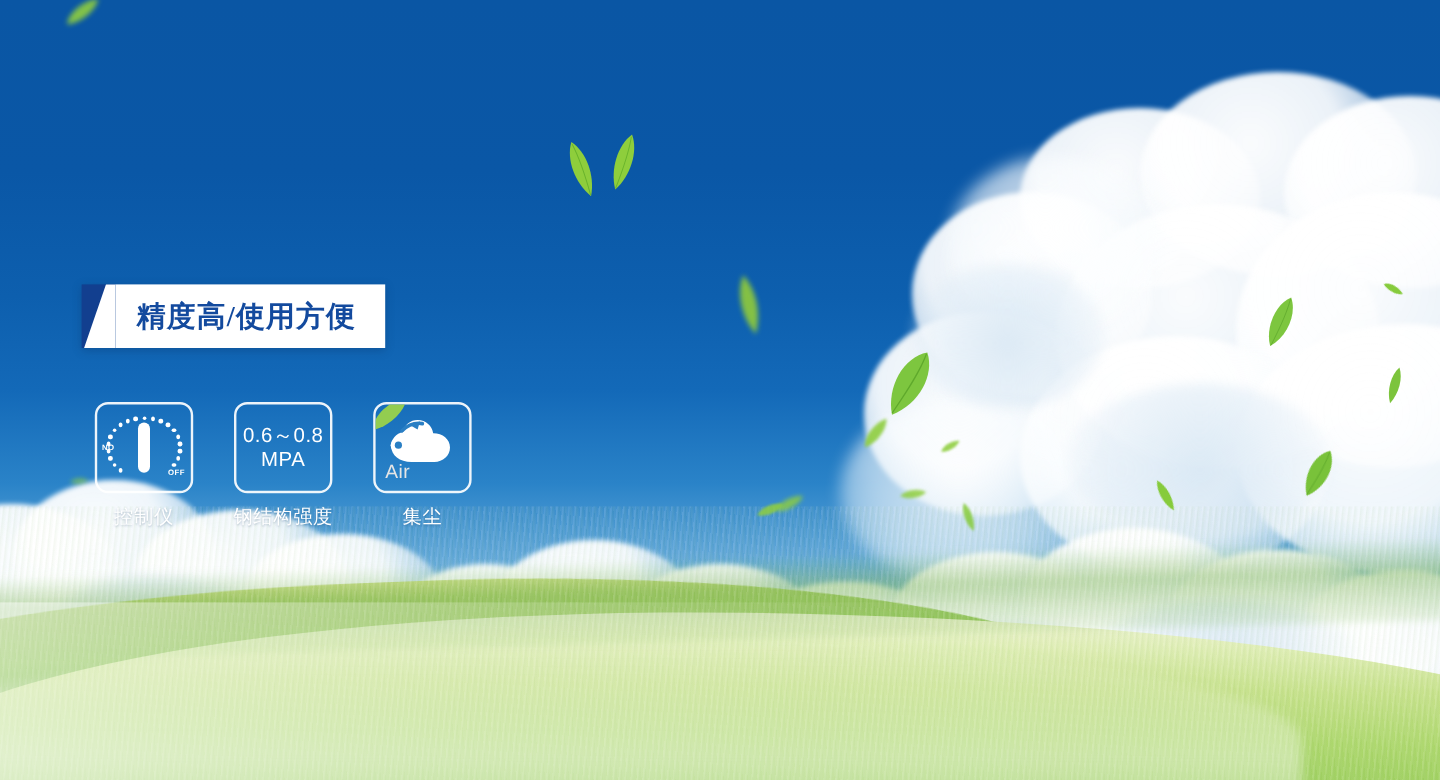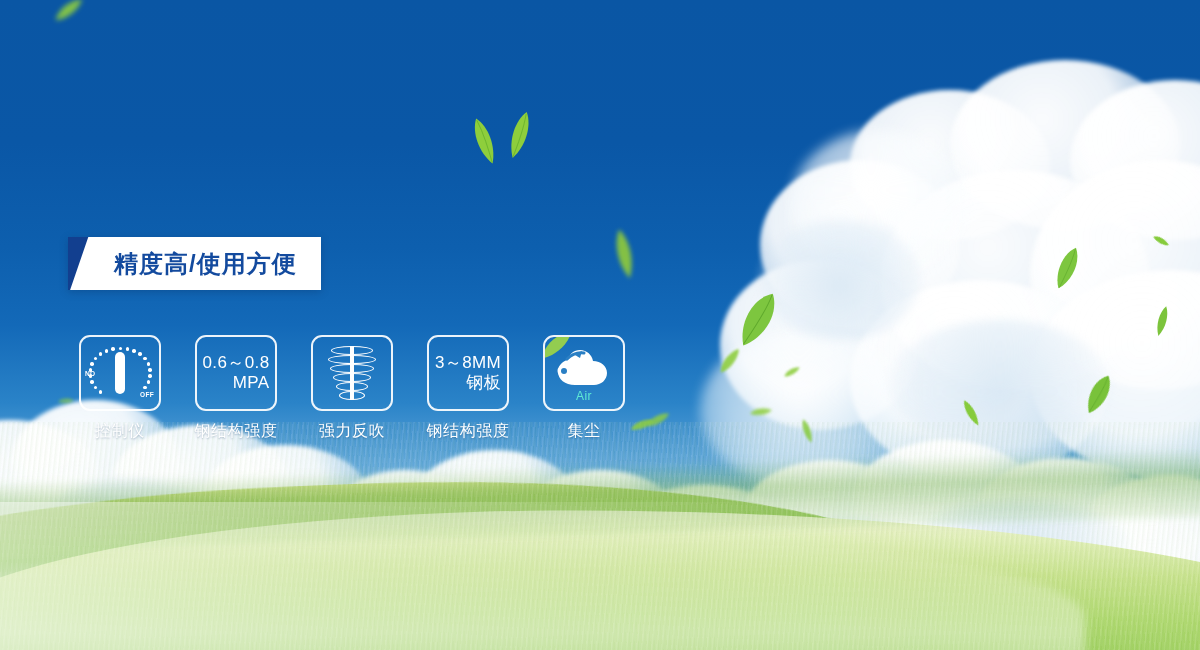--- a/index.html
+++ b/index.html
@@ -276,20 +276,21 @@
   }
   .subbar-right {
     background: #ffffff;
     color: #134a9e;
     display: flex;
     align-items: center;
     padding: 0 24px 0 18px;
     font-size: 24px;
     letter-spacing: 1px;
     font-weight: 700;
+    font-family: Liberation Serif, serif;
   }
 
   
   .features {
     position: absolute;
     left: 74px;
     top: 335px;
     display: flex;
     gap: 24px;
   }
@@ -310,21 +311,21 @@
     color: #ffffff;
     position: relative;
     overflow: hidden;
   }
   .feature-text {
     font-size: 17px;
     line-height: 1.16;
     letter-spacing: 0.4px;
     color: #ffffff;
     font-weight: 400;
-    text-align: right;
+    text-align: center;
     white-space: pre-line;
   }
   .feature-label {
     margin-top: 10px;
     font-size: 16px;
     color: #ffffff;
     letter-spacing: 0.6px;
     text-shadow: 0 1px 2px rgba(0,40,90,0.3);
     white-space: nowrap;
   }
@@ -376,23 +377,23 @@
     margin-left: -2px;
     background: #ffffff;
   }
 
   
   .cloudicon { width: 62px; height: 56px; position: relative; }
   .cloudicon .airtext {
     position: absolute;
     left: 0; right: 0;
     bottom: -2px;
-    text-align: center;
-    font-size: 12px;
-    color: #5eead4;
+    text-align: left;
+    font-size: 16px;
+    color: #e5e5e5;
     letter-spacing: 0.4px;
   }
 </style>
 </head>
 <body>
 
 <div id="banner">
 
   <div class="sky"></div>
   <div class="sky-haze"></div>
@@ -601,42 +602,21 @@
     </div>
 
     <div class="feature">
       <div class="feature-box">
         <div class="feature-text">0.6～0.8
 MPA</div>
       </div>
       <div class="feature-label">钢结构强度</div>
     </div>
 
-    <div class="feature">
-      <div class="feature-box">
-        <div class="blow">
-          <div class="stem"></div>
-          <div class="ring" style="top:2px;  width:40px;"></div>
-          <div class="ring" style="top:11px; width:46px;"></div>
-          <div class="ring" style="top:20px; width:42px;"></div>
-          <div class="ring" style="top:29px; width:36px;"></div>
-          <div class="ring" style="top:38px; width:30px;"></div>
-          <div class="ring" style="top:47px; width:24px;"></div>
-        </div>
-      </div>
-      <div class="feature-label">强力反吹</div>
-    </div>
-
-    <div class="feature">
-      <div class="feature-box">
-        <div class="feature-text">3～8MM
-钢板</div>
-      </div>
-      <div class="feature-label">钢结构强度</div>
-    </div>
+
 
     <div class="feature">
       <div class="feature-box">
         <div class="cloudicon">
           <svg viewBox="0 0 62 44" style="width:62px;height:44px;display:block;">
             <path d="M22 40 C12 40 5 34 5 27 C5 21 9 16 15 15 C16 9 21 5 27 5
                      C34 5 39 10 40 16 C48 16 54 21 54 28 C54 35 48 40 41 40 Z" fill="#ffffff"></path>
             <circle cx="11" cy="26" r="6.5" fill="#ffffff"></circle>
             <circle cx="11" cy="26" r="3.0" fill="#2a7fc4"></circle>
             <path d="M14 14 C19 9 25 7 31 8" stroke="#2a7fc4" stroke-width="3" fill="none" stroke-linecap="round"></path>

